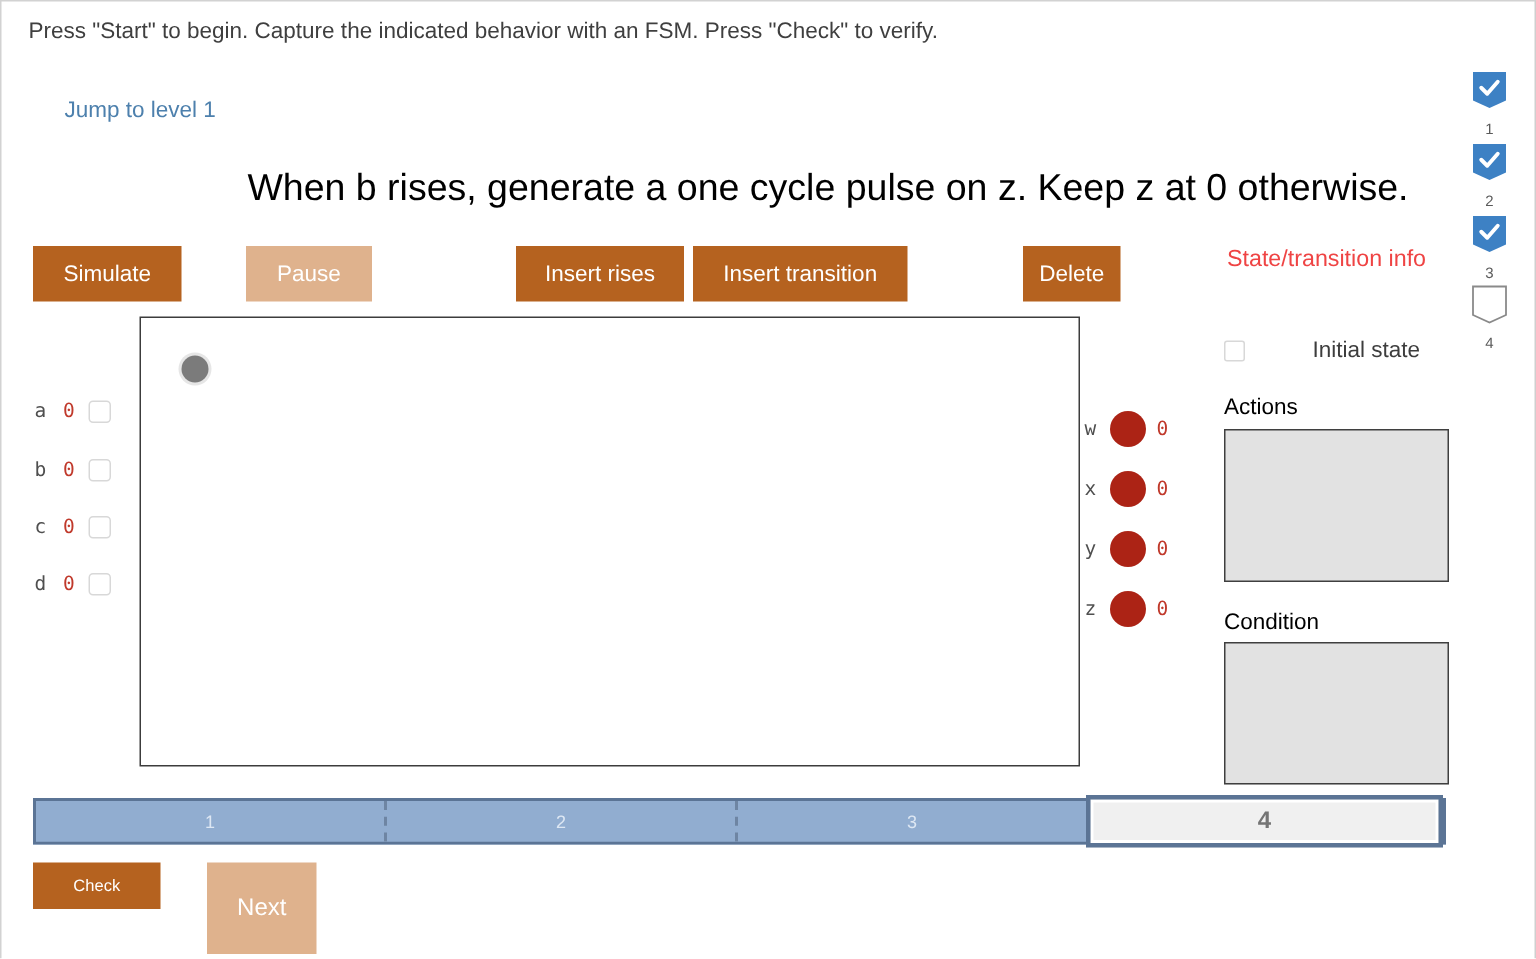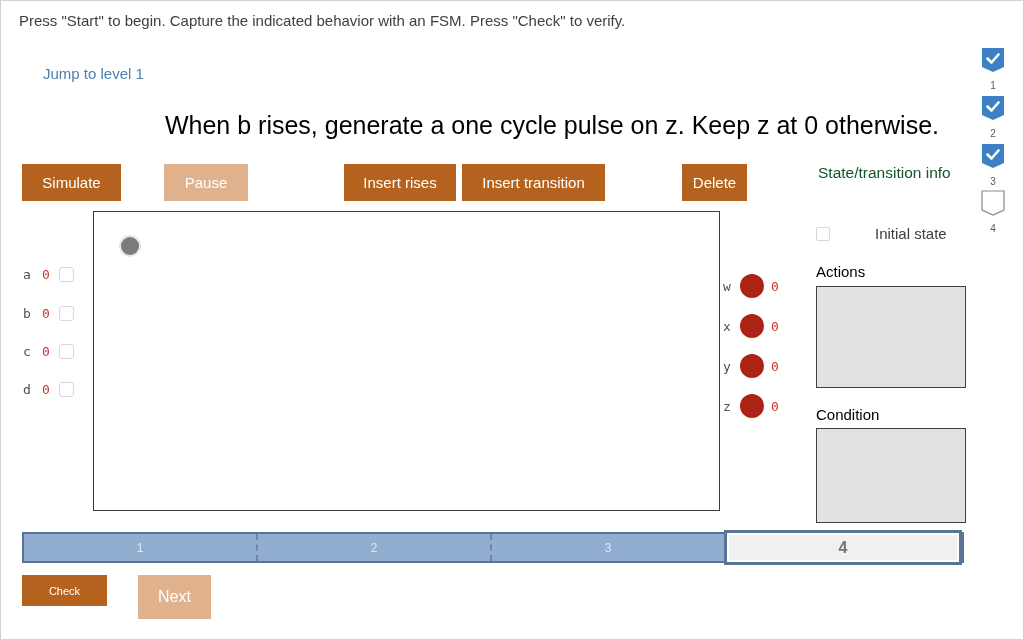--- a/index.html
+++ b/index.html
@@ -35,21 +35,21 @@
   }
   .btn.primary  { background: #b5621f; }
   .btn.disabled { background: #dfb28d; cursor: default; }
   .btn-simulate { left: 21px;  top: 163px; width: 99px;  height: 37px; }
   .btn-pause    { left: 163px; top: 163px; width: 84px;  height: 37px; }
   .btn-insert-state { left: 343px; top: 163px; width: 112px; height: 37px; }
   .btn-insert-transition { left: 461px; top: 163px; width: 143px; height: 37px; }
   .btn-delete   { left: 681px; top: 163px; width: 65px;  height: 37px; }
   .info-title {
     position: absolute; left: 817px; top: 163px;
-    font-size: 15.5px; color: #14532d;
+    font-size: 15.5px; color: #ef4444;
   }
   .fsm-canvas {
     position: absolute; left: 92px; top: 210px; width: 627px; height: 300px;
     background: #ffffff; border: 1px solid #3c3c3c;
   }
   .state-dot {
     position: absolute; left: 27px; top: 25px; width: 18px; height: 18px;
     border-radius: 50%; background: #7b7b7b; box-shadow: 0 0 0 2px #e6e6e6;
     cursor: pointer;
   }
@@ -104,21 +104,21 @@
     background: #91add0; color: #dde7f3; font-size: 12px;
   }
   .seg.divided { border-right: 2px dashed #6e85a3; }
   .seg.current {
     background: #f0f0f0; border: 3px solid #5b7495;
     box-shadow: inset 0 0 0 2px #ffffff;
     color: #757575; font-weight: bold; font-size: 16px;
     margin: -4px 0; z-index: 2;
   }
   .btn-check { left: 21px;  top: 574px; width: 85px; height: 31px; font-size: 11px; }
-  .btn-next  { left: 137px; top: 574px; width: 73px; height: 44px; font-size: 16px; }
+  .btn-next  { left: 137px; top: 574px; width: 73px; height: 61px; font-size: 16px; }
   .rail-item {
     position: absolute; left: 979px; width: 26px; text-align: center;
   }
   .rail-1 { top: 46px; }
   .rail-2 { top: 94px; }
   .rail-3 { top: 142px; }
   .rail-4 { top: 189px; }
   .rail-num { font-size: 10px; color: #5a5a5a; margin-top: 3px; }
 </style>
 </head>

